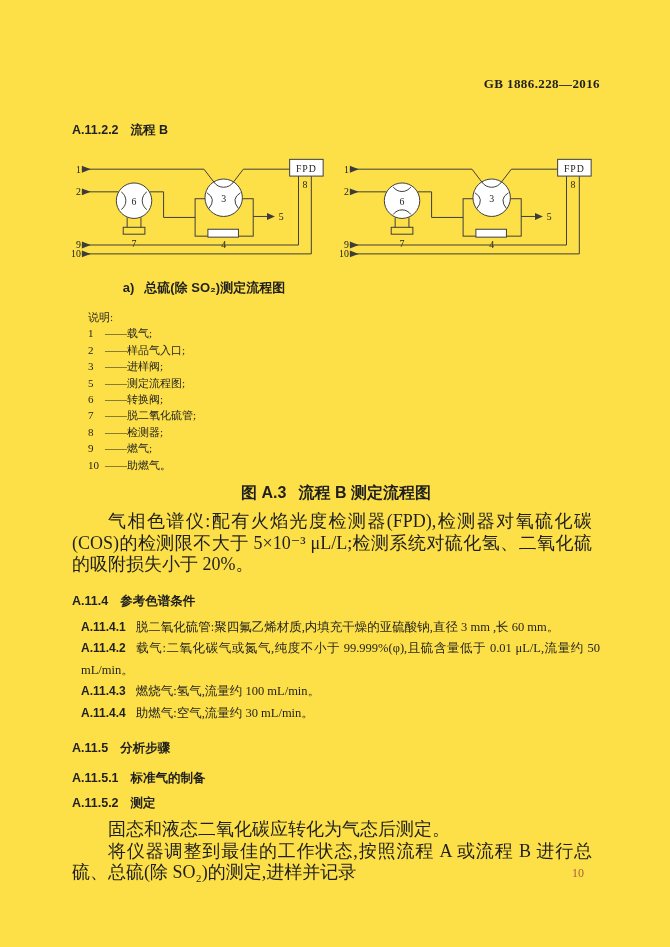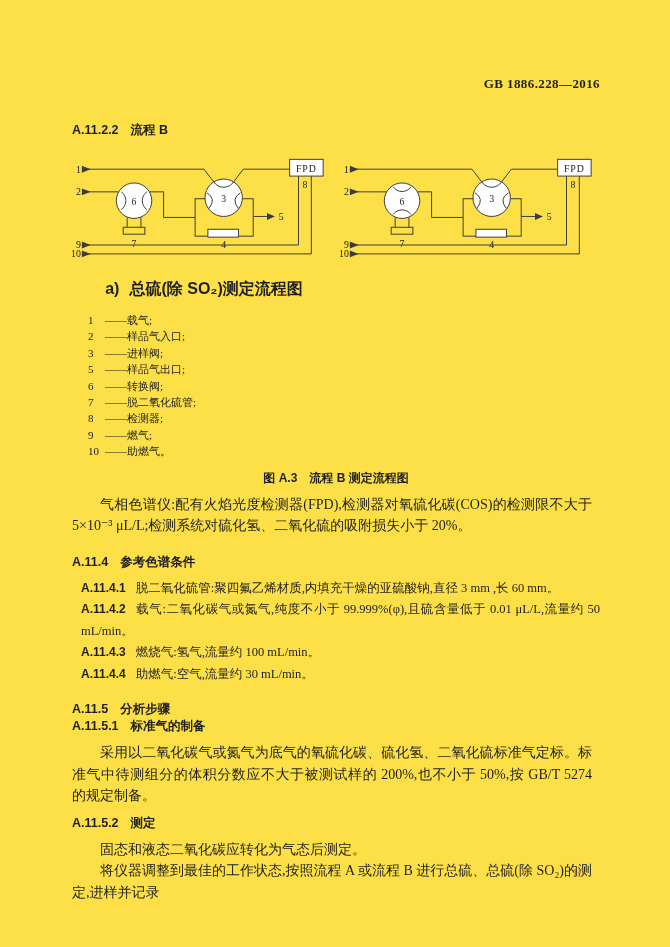--- a/index.html
+++ b/index.html
@@ -42,37 +42,37 @@
   .dgm-text{font-family:"Liberation Serif","DejaVu Serif",serif;font-size:10px;fill:#222;}
   .captions{
     display:flex;
     margin-top:7px;
   }
   .captions .cap{
     width:50%;
     text-align:center;
     font-family:"Liberation Sans","DejaVu Sans",sans-serif;
     font-weight:bold;
-    font-size:16px;
+    font-size:13px;
   }
   .captions .cap-label{margin-right:10px;}
   .legend{margin-top:12px;margin-left:16px;font-size:11px;line-height:16.4px;}
   .legend-title{line-height:16.4px;}
   .legend-row .lg-num{display:inline-block;width:17px;}
   .fig-caption{
     margin-top:10px;
     text-align:center;
     font-family:"Liberation Sans","DejaVu Sans",sans-serif;
     font-weight:bold;
-    font-size:12px;
+    font-size:16px;
   }
   .fig-caption .cap-label{margin-right:12px;}
   .para{
     margin:7px 8px 0 0;
-    font-size:14px;
+    font-size:18px;
     line-height:21.5px;
     text-align:justify;
     text-indent:2em;
   }
   .item-para{
     margin:0;
     font-size:12.5px;
     line-height:21.5px;
     text-align:justify;
     text-indent:0;
@@ -80,21 +80,21 @@
   .item-para .sec-num{
     font-family:"Liberation Sans","DejaVu Sans",sans-serif;
     font-weight:bold;
     font-size:12px;
     margin-right:10px;
   }
   #h-a113{margin-top:22px;}
   #h-a114{margin-top:17px;}
   .items{margin-top:7px;margin-left:9px;}
   #h-a115{margin-top:16px;}
-  #h-a1151{}
+  #h-a1151{margin-top:13px;}
   #h-a1152{margin-top:8px;}
   .page-number{
     position:absolute;
     top:866px;
     left:572px;
     font-size:12px;
   }
 </style>
 </head>
 <body>
@@ -195,24 +195,25 @@
     </svg>
   </div>
 
   <div class="captions">
     <div class="cap">
       <span class="cap-label">a)</span><span>总硫(除 SO₂)测定流程图</span>
     </div>
   </div>
 
   <div class="legend">
+    <div class="legend-title">说明:</div>
     <div class="legend-row"><span class="lg-num">1</span><span>——载气;</span></div>
     <div class="legend-row"><span class="lg-num">2</span><span>——样品气入口;</span></div>
     <div class="legend-row"><span class="lg-num">3</span><span>——进样阀;</span></div>
-    <div class="legend-row"><span class="lg-num">5</span><span>——样品气出口;</span></div>
+    <div class="legend-row"><span class="lg-num">5</span><span>——测定流程图;</span></div>
     <div class="legend-row"><span class="lg-num">6</span><span>——转换阀;</span></div>
     <div class="legend-row"><span class="lg-num">7</span><span>——脱二氧化硫管;</span></div>
     <div class="legend-row"><span class="lg-num">8</span><span>——检测器;</span></div>
     <div class="legend-row"><span class="lg-num">9</span><span>——燃气;</span></div>
     <div class="legend-row"><span class="lg-num">10</span><span>——助燃气。</span></div>
   </div>
 
   <div class="fig-caption">
     <span class="cap-label">图 A.3</span><span>流程 B 测定流程图</span>
   </div>
@@ -229,21 +230,20 @@
     <p class="item-para"><span class="sec-num">A.11.4.4</span><span>助燃气:空气,流量约 30 mL/min。</span></p>
   </div>
 
   <h3 class="h-sec" id="h-a115">
     <span class="sec-num">A.11.5</span><span>分析步骤</span>
   </h3>
 
   <h3 class="h-sec" id="h-a1151">
     <span class="sec-num">A.11.5.1</span><span>标准气的制备</span>
   </h3>
-  <p class="para">采用以二氧化碳气或氮气为底气的氧硫化碳、硫化氢、二氧化硫标准气定标。标准气中待测组分的体积分数应不大于被测试样的 200%,也不小于 50%,按 GB/T 5274 的规定制备。</p>
 
   <h3 class="h-sec" id="h-a1152">
     <span class="sec-num">A.11.5.2</span><span>测定</span>
   </h3>
   <p class="para">固态和液态二氧化碳应转化为气态后测定。</p>
   <p class="para" style="margin-top:0">将仪器调整到最佳的工作状态,按照流程 A 或流程 B 进行总硫、总硫(除 SO₂)的测定,进样并记录</p>
 
   <div class="page-number" style="color: rgb(168, 97, 60);">10</div>
 
 </div>

